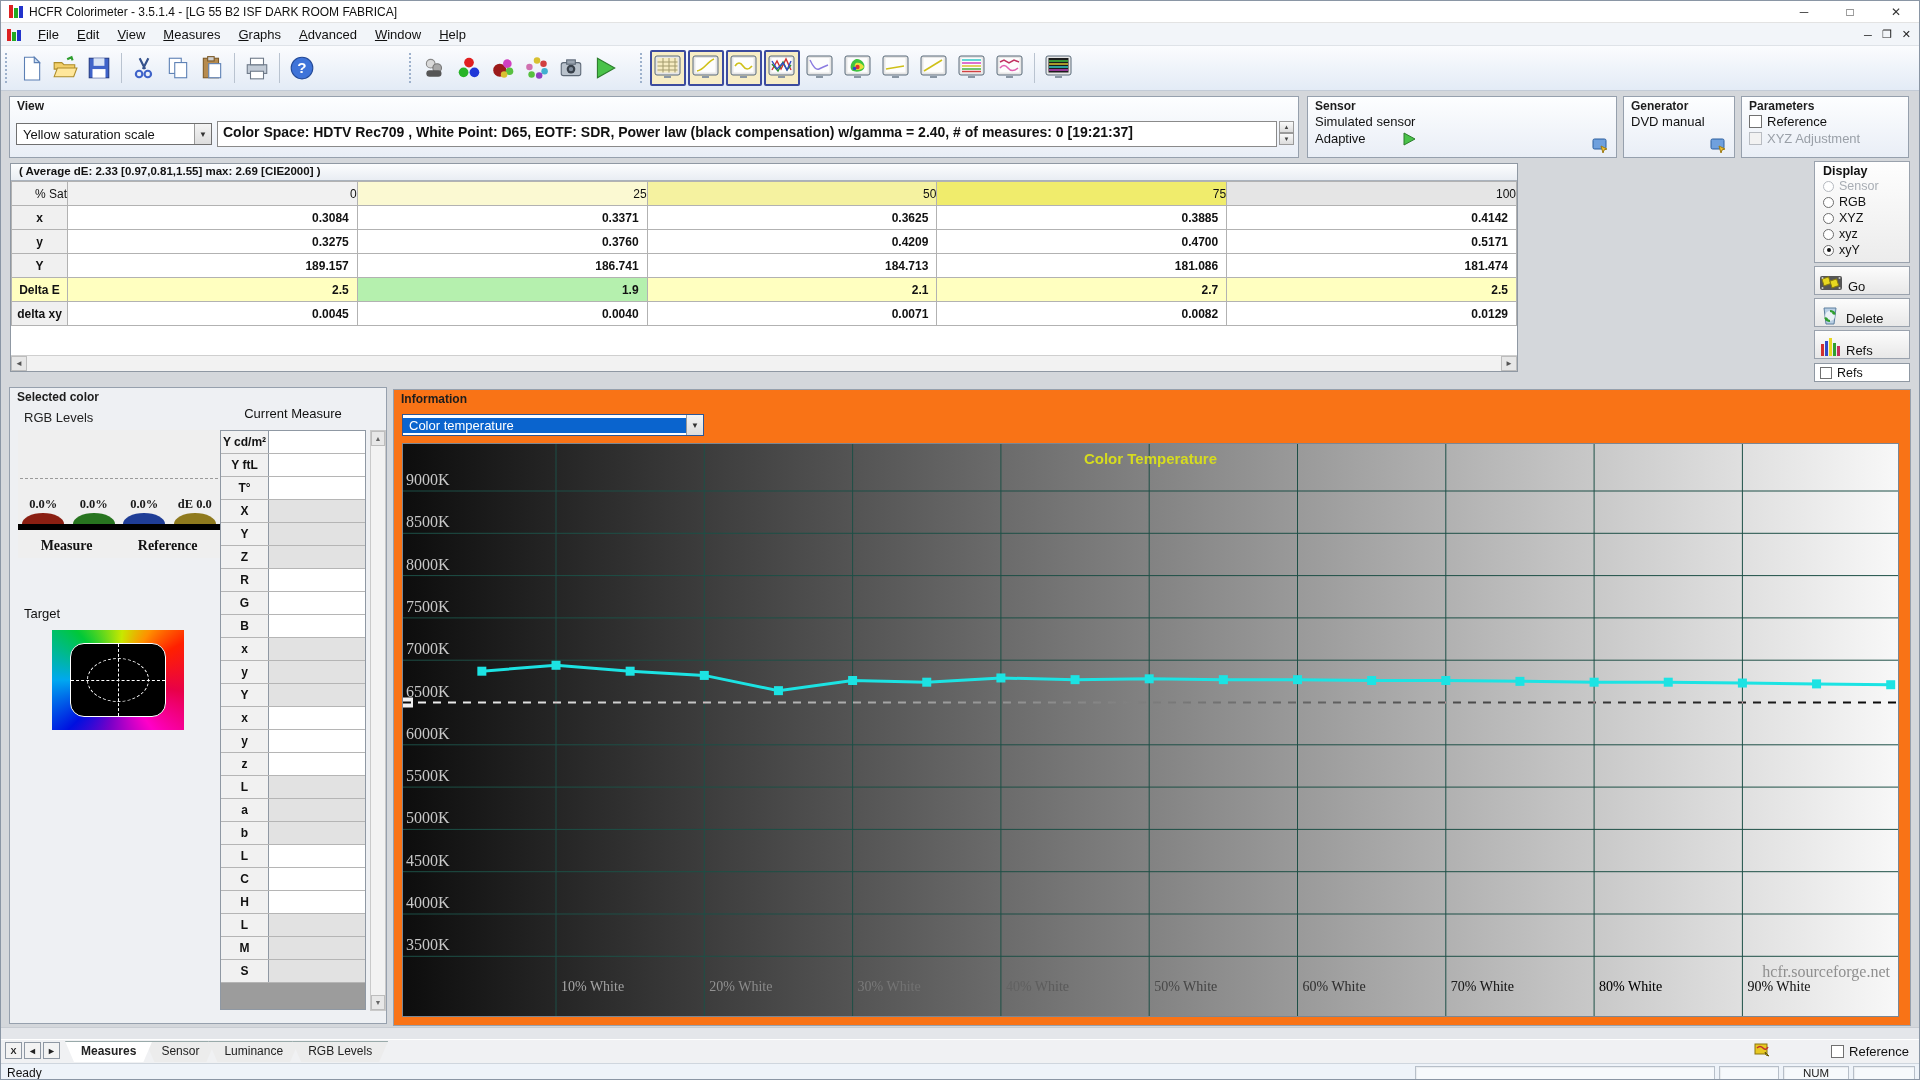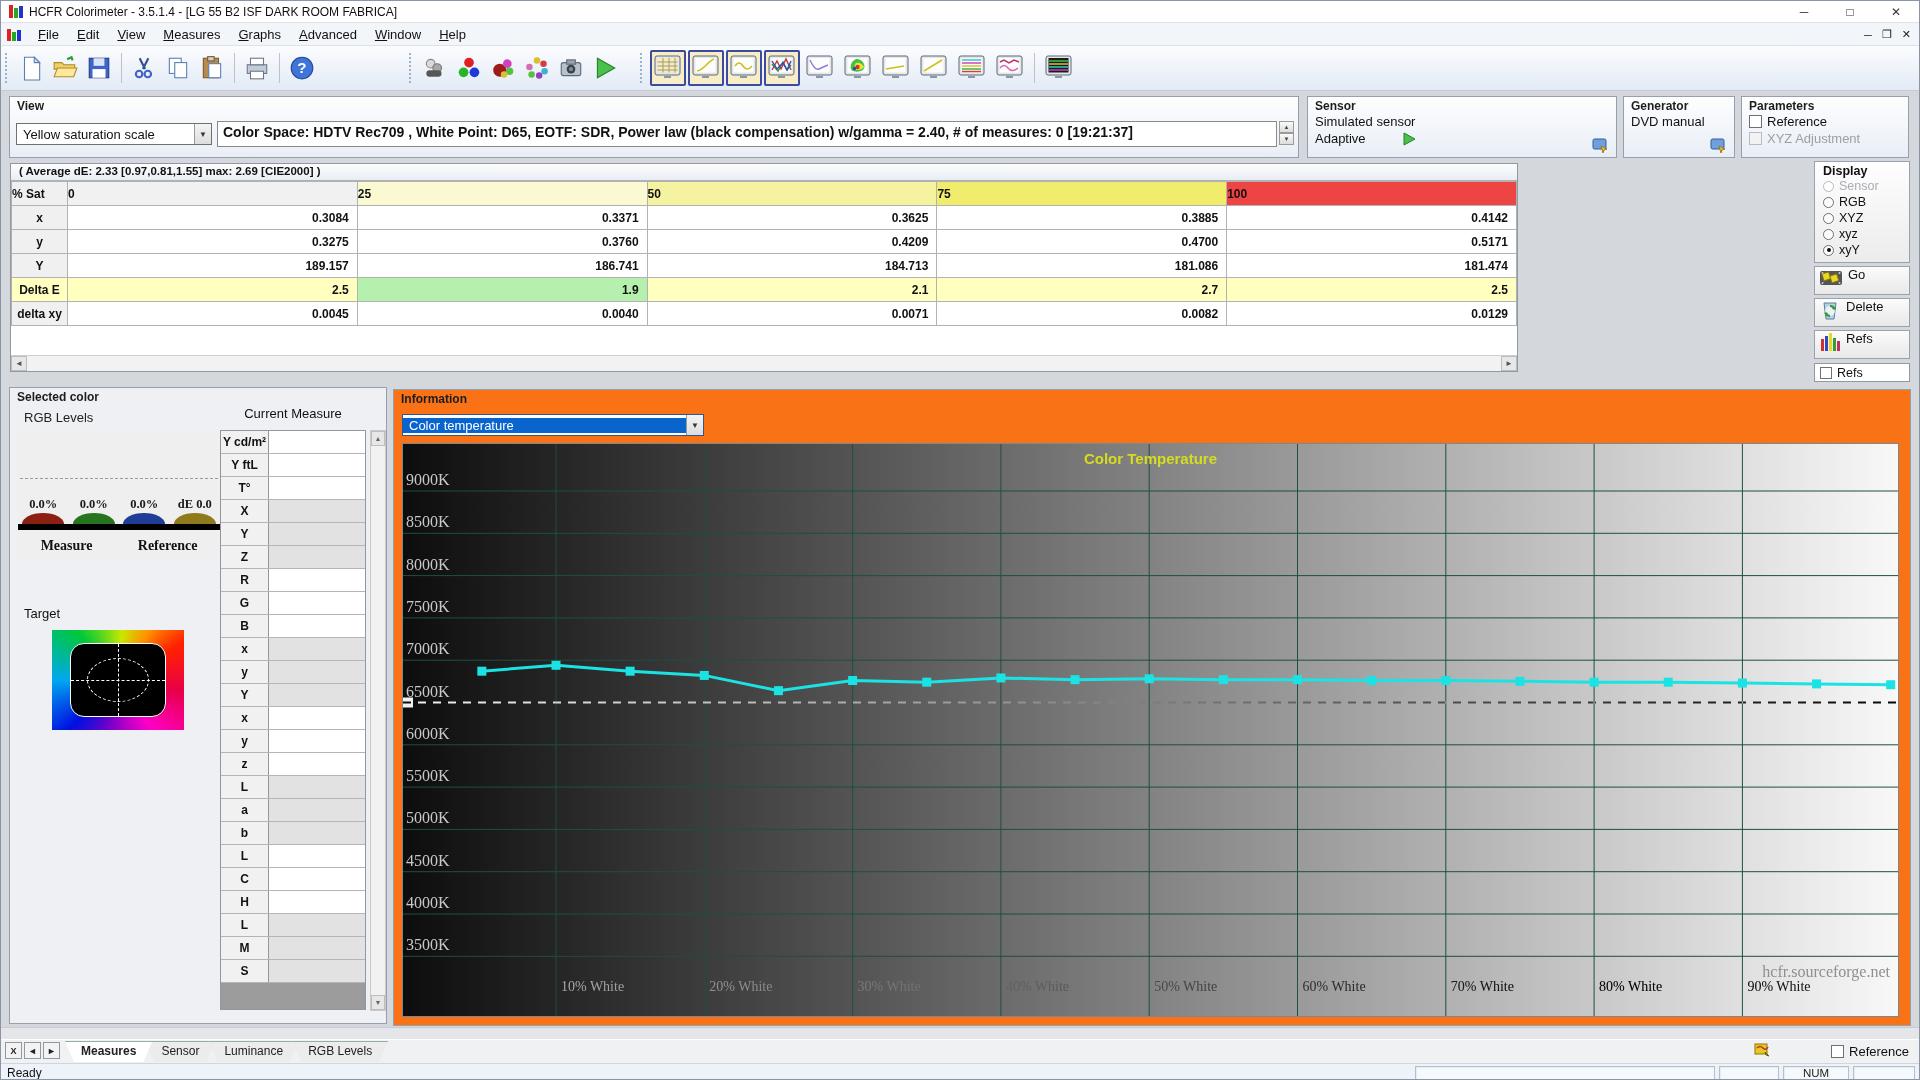--- a/index.html
+++ b/index.html
@@ -49,36 +49,36 @@
   .chk.disabled { color:#9aa0a8; }
   .chk.disabled .box { border-color:#b8bcc2; background:#f2f2f2; }
 
   .cfg-ico { position:absolute; right:6px; bottom:3px; }
 
   
   .sat-wrap { position:absolute; left:9px; top:162px; width:1508px; height:209px; background:#fff; border:1px solid #8f98a3; }
   .sat-summary { height:17px; background:linear-gradient(#fcfdfe,#e9edf3); border-bottom:1px solid #aab2bc; font-weight:bold; font-size:11.5px; padding:1px 8px; color:#111; }
   table.sat { border-collapse:collapse; table-layout:fixed; width:100%; }
   table.sat th, table.sat td { border:1px solid #b2b2b2; height:24px; font-size:12px; overflow:hidden; }
-  table.sat th { font-weight:bold; text-align:left; }
+  table.sat th { font-weight:normal; text-align:right; }
   table.sat td.lab { font-weight:bold; text-align:center; background:#f0f0f0; }
   table.sat td.val { text-align:right; padding-right:8px; font-weight:bold; }
   .sat-hscroll { position:absolute; left:0; bottom:0; width:100%; height:16px; background:#f2f2f2; border-top:1px solid #cfcfcf; display:flex; justify-content:space-between; }
   .scr-btn { width:16px; height:15px; background:#e7e7e7; border:1px solid #bdbdbd; color:#555; font-size:8px; display:flex; align-items:center; justify-content:center; }
 
   
   .disp-panel { position:absolute; left:1813px; top:160px; width:96px; height:226px; }
   .disp-box { background:linear-gradient(#fefefe,#ececec); border:1px solid #9aa2ad; padding:2px 4px 4px; }
   .disp-box .dtitle { font-weight:bold; font-size:12.5px; padding-left:4px; }
   .radio-row { display:flex; align-items:center; gap:5px; font-size:12.5px; padding:1px 0 1px 4px; }
   .radio-row.disabled { color:#a8adb4; }
   .rdot { width:11px; height:11px; border-radius:50%; border:1px solid #6e6e6e; background:#fff; position:relative; flex:none; }
   .radio-row.disabled .rdot { border-color:#b5b9bf; }
   .rdot.on:after { content:""; position:absolute; left:2.5px; top:2.5px; width:4px; height:4px; border-radius:50%; background:#111; }
-  .dbtn { display:flex; align-items:flex-start; gap:5px; background:linear-gradient(#fcfcfc,#e8e8e8); border:1px solid #9aa2ad; height:29px; margin-top:3px; padding:0 4px; font-size:13px; }
+  .dbtn { display:flex; align-items:flex-end; gap:5px; background:linear-gradient(#fcfcfc,#e8e8e8); border:1px solid #9aa2ad; height:29px; margin-top:3px; padding:0 4px; font-size:13px; }
   .edit-box { margin-top:4px; background:#fff; border:1px solid #8f98a3; height:19px; display:flex; align-items:center; gap:5px; padding:0 5px; font-size:12.5px; }
 
   
   .selcol { left:8px; top:386px; width:378px; height:637px; background:#eef0f3; }
   .subhdr { position:absolute; font-size:13px; color:#222; }
   .rgb-chart { position:absolute; left:8px; top:42px; width:202px; height:128px; background:#efefef; }
   .rgb-dash { position:absolute; left:2px; right:2px; top:48px; border-top:1px dashed #9a9a9a; }
   .mound-row { position:absolute; left:0; bottom:34px; width:100%; display:flex; justify-content:space-around; align-items:flex-end; }
   .mound-col { display:flex; flex-direction:column; align-items:center; width:46px; }
   .mound-lab { font-family:"Liberation Serif", serif; font-weight:bold; font-size:12.5px; color:#1a1a1a; margin-bottom:1px; }
@@ -434,21 +434,21 @@
           <col>
           <col>
         </colgroup>
         <tbody>
           <tr>
             <th style="background:#f0f0f0">% Sat</th>
             <th style="background:#f1f1f1">0</th>
             <th style="background:#fbf9d2">25</th>
             <th style="background:#f5f2a0">50</th>
             <th style="background:#f0ec6c">75</th>
-            <th style="background:#ef4444">100</th>
+            <th style="background:#e5e5e5">100</th>
           </tr>
           <tr>
             <td class="lab">x</td>
             <td class="val">0.3084</td>
             <td class="val">0.3371</td>
             <td class="val">0.3625</td>
             <td class="val">0.3885</td>
             <td class="val">0.4142</td>
           </tr>
           <tr>

